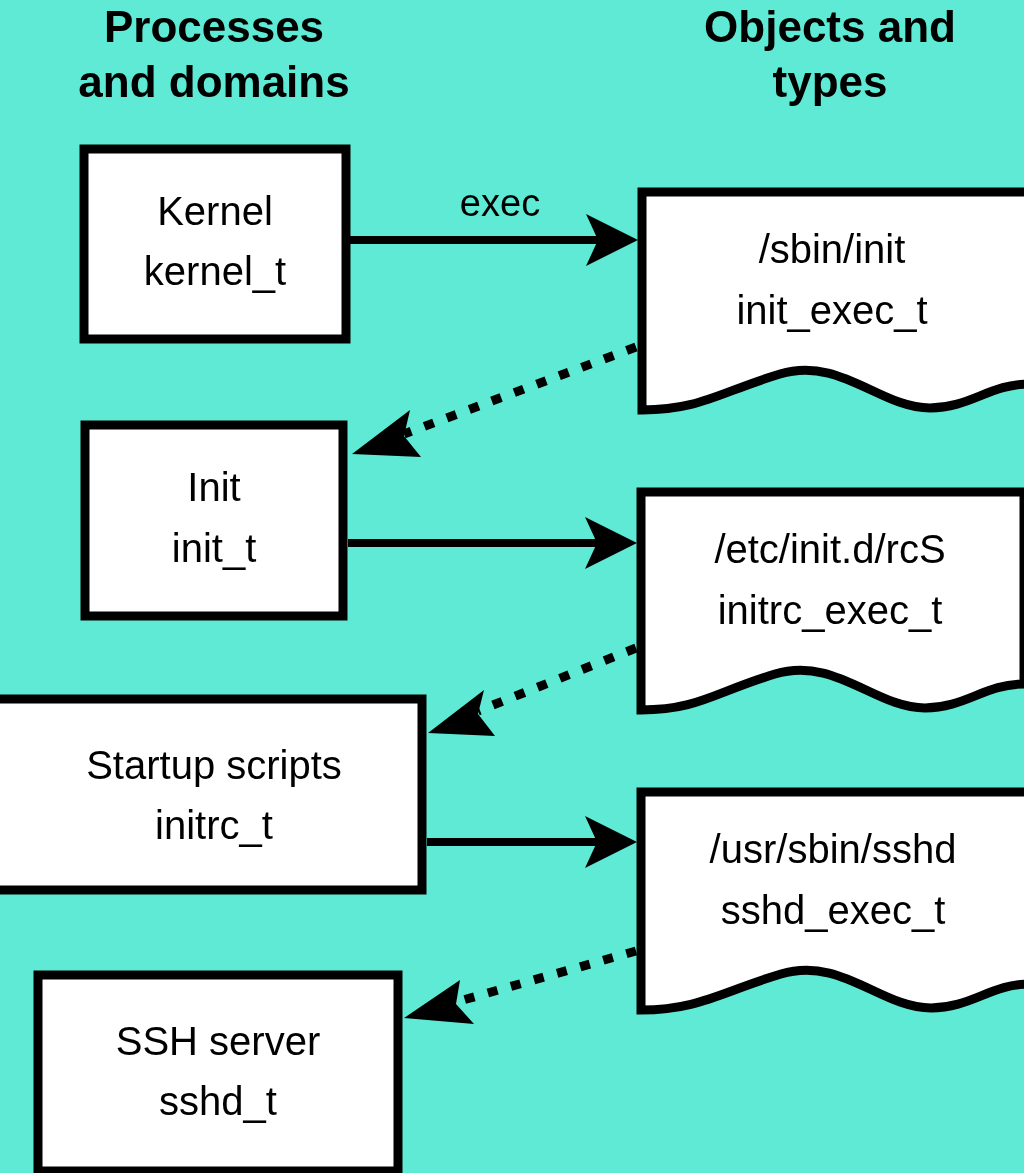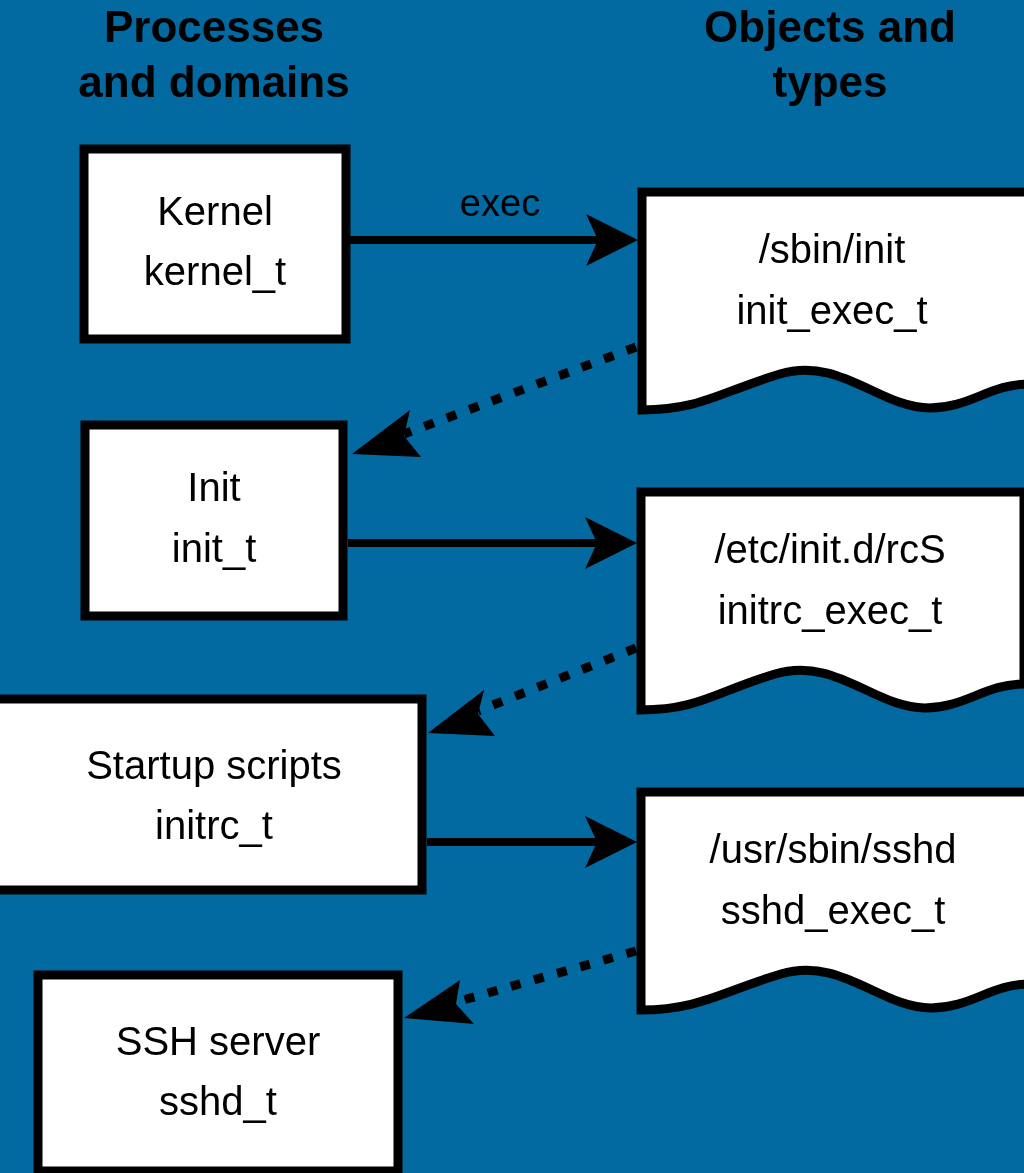--- a/index.html
+++ b/index.html
@@ -10,21 +10,21 @@
   body {
     width: 1024px;
     height: 1173px;
     font-family: "Liberation Sans", sans-serif;
     overflow: hidden;
   }
   #diagram-root {
     position: relative;
     width: 1024px;
     height: 1173px;
-    background: #0369a1;
+    background: #5eead4;
   }
   svg#diagram-svg {
     display: block;
     width: 1024px;
     height: 1173px;
   }
   .col-header {
     font-family: "Liberation Sans", sans-serif;
     font-weight: bold;
     font-size: 44px;

